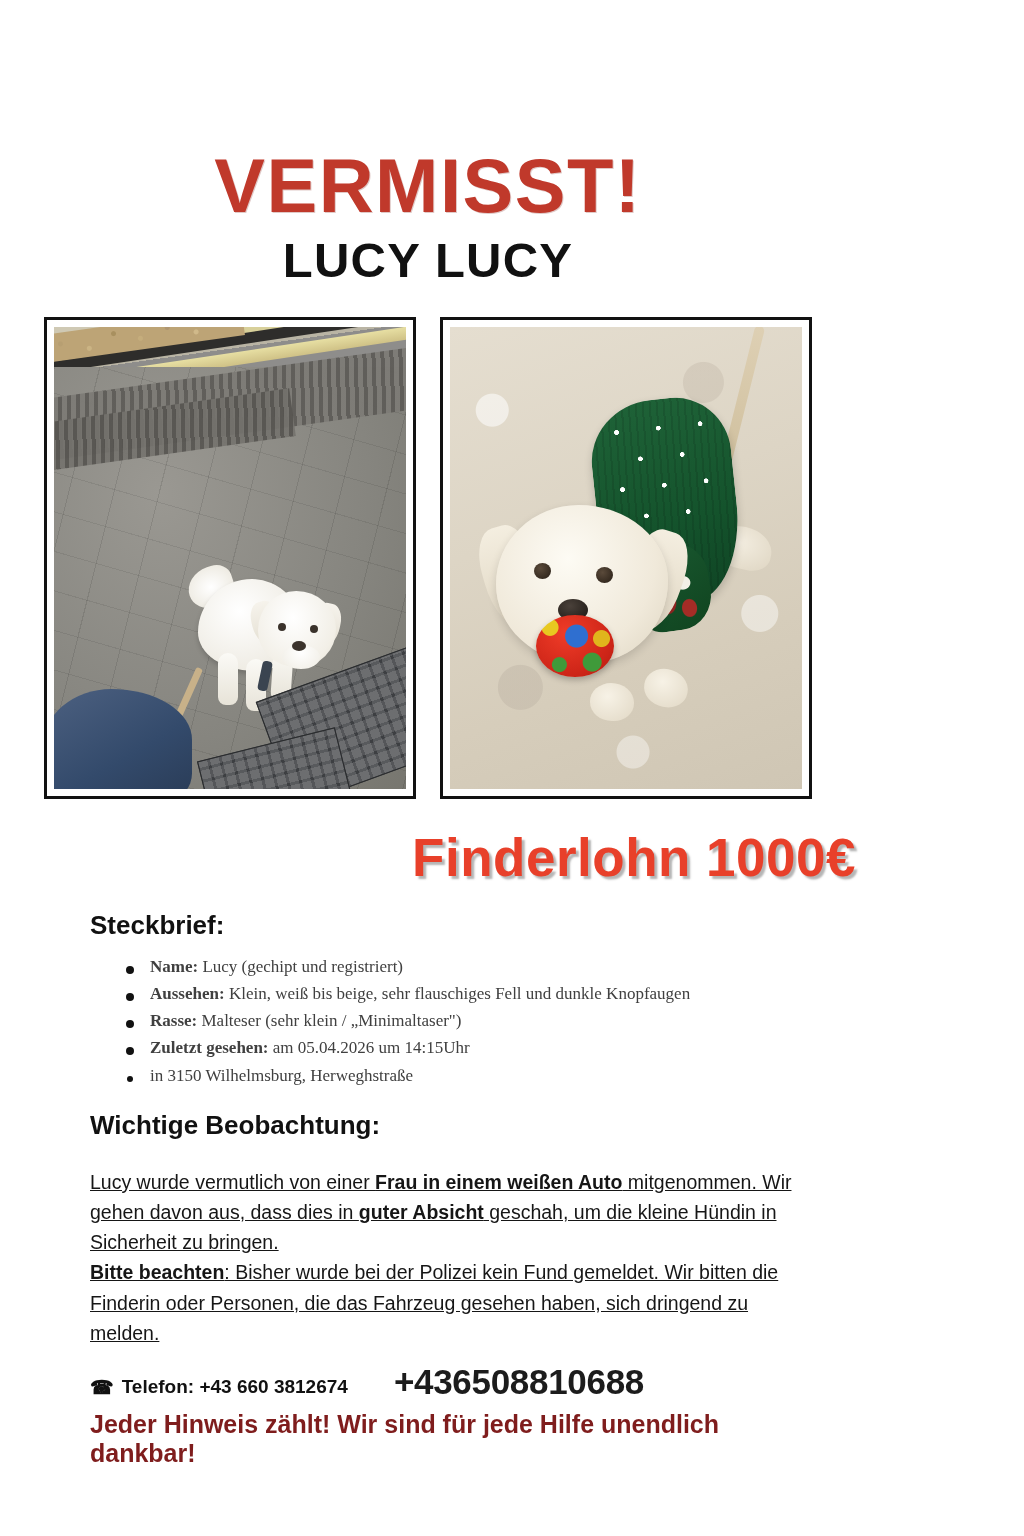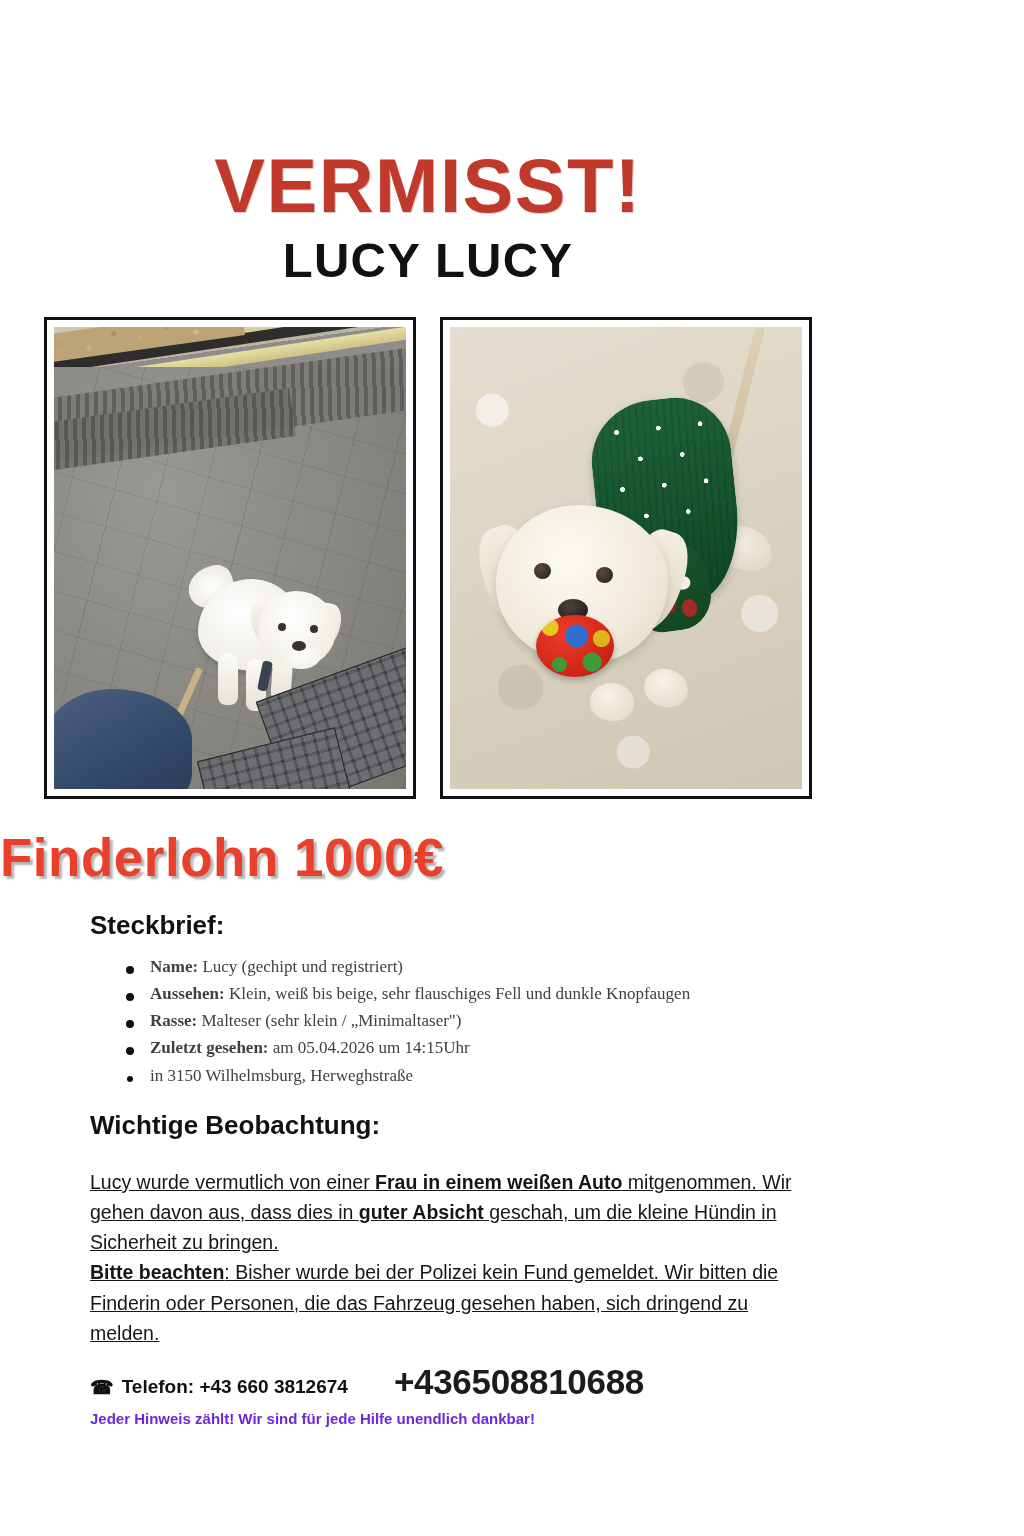--- a/index.html
+++ b/index.html
@@ -308,21 +308,21 @@
   .dogB .pawB {
     position: absolute; width: 44px; height: 38px;
     background: radial-gradient(ellipse at 40% 35%, #f7f2e6, #e1d8c5);
     border-radius: 48% 52% 46% 50%;
   }
   .dogB .pawB.p1 { left: 112px; top: 296px; }
   .dogB .pawB.p2 { left: 166px; top: 282px; transform: rotate(10deg); }
 
   
   .reward {
-    text-align: left;
+    text-align: right;
     font-size: 53px;
     font-weight: bold;
     color: #E8402A;
     margin: 0;
     padding-top: 28px;
     letter-spacing: 0.5px;
     text-shadow: 3px 3px 2px rgba(120,120,120,0.55);
   }
 
   
@@ -392,23 +392,23 @@
   }
   .phone-icon { font-size: 19px; line-height: 1; color: #111111; }
   .phone-big {
     font-size: 35px;
     font-weight: bold;
     letter-spacing: -0.3px;
     color: #1c1c1c;
     white-space: nowrap;
   }
   .thanks {
-    font-size: 15px;
-    font-weight: bold;
-    color: #6d28d9;
+    font-size: 25px;
+    font-weight: bold;
+    color: #7f1d1d;
     margin-top: 8px;
   }
 </style>
 </head>
 <body>
 
 <div class="poster">
 
   <h1 class="title-missing">VERMISST!</h1>
   <h2 class="title-sub">LUCY LUCY</h2>

